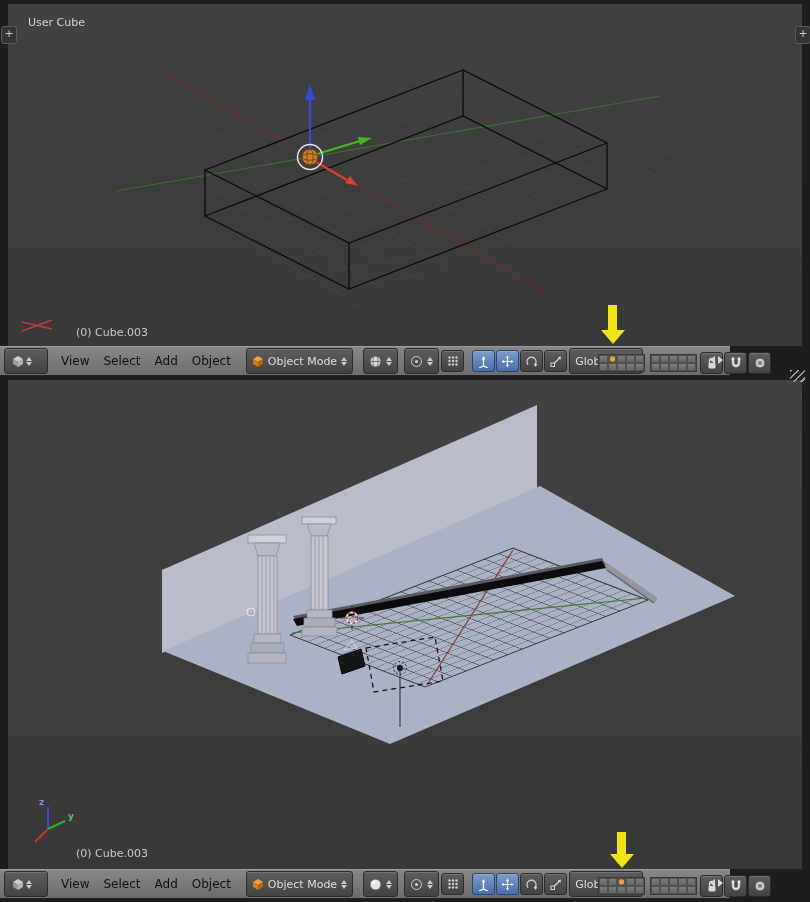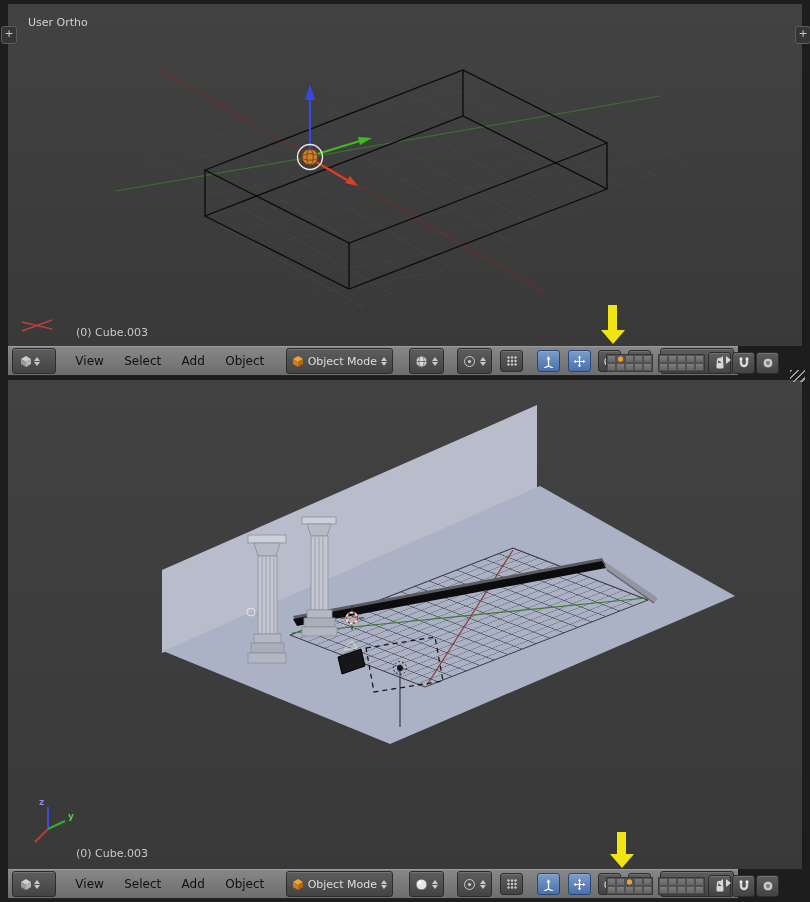--- a/index.html
+++ b/index.html
@@ -10,23 +10,23 @@
   #vp-top{top:4px;height:342px;}
   #vp-bottom{top:380px;height:489px;}
   .vp-svg{position:absolute;left:0;top:0;}
 
   .vp-label{position:absolute;font-size:11px;color:#d2d2d2;white-space:nowrap;}
   .axis-label{position:absolute;font-size:9px;font-weight:bold;}
 
   .edge-tab{position:absolute;width:14px;height:16px;background:#353535;border:1px solid #5c5c5c;
             border-radius:3px;color:#c9c9c9;font-size:11px;line-height:14px;text-align:center;z-index:6;}
 
-  .vheader{position:absolute;left:8px;width:730px;height:30px;box-sizing:border-box;
+  .vheader{position:absolute;left:0;width:730px;height:30px;box-sizing:border-box;
            background:linear-gradient(#878787,#6d6d6d);border-top:1px solid #9b9b9b;
-           border-bottom:1px solid #232323;display:flex;align-items:center;padding:0 4px;z-index:5;justify-content:space-between;}
+           border-bottom:1px solid #232323;display:flex;align-items:center;padding:0 4px;z-index:5;}
   .vheader>*{flex:none;}
   #header-top{top:346px;}
   #header-bottom{top:869px;}
 
   .menu{font-size:12px;color:#101010;padding:0 7px;height:100%;display:flex;align-items:center;}
   .hbtn{height:20px;background:linear-gradient(#5d5d5d,#434343);border:1px solid #2c2c2c;border-radius:3px;
         color:#dedede;font-size:11px;display:flex;align-items:center;padding:2px 5px;gap:4px;
         box-shadow:inset 0 1px 0 rgba(255,255,255,.14);}
   .hbtn.sq{width:21px;justify-content:center;padding:0;}
   .pressed{background:linear-gradient(#7d9cc9,#496fae);border-color:#29476f;color:#fff;}
@@ -79,21 +79,21 @@
       <polygon points="350,182 337,179 342,172" fill="#d5422c"></polygon>
       <circle cx="302" cy="153" r="8" fill="#cf7f2e" stroke="#6b3f10" stroke-width="1"></circle>
       <ellipse cx="302" cy="153" rx="8" ry="3.2" fill="none" stroke="#6b3f10" stroke-width="0.8"></ellipse>
       <ellipse cx="302" cy="153" rx="3.2" ry="8" fill="none" stroke="#6b3f10" stroke-width="0.8"></ellipse>
       <circle cx="302" cy="153" r="12.5" fill="none" stroke="#e8e8e8" stroke-width="1.4"></circle>
     </g>
 
     <path d="M14,318 L44,325 M44,316 L14,327" stroke="#b84040" stroke-width="1.5"></path>
   </svg>
 
-  <div class="vp-label" style="left:20px;top:12px;">User Ortho</div>
+  <div class="vp-label" style="left:20px;top:12px;">User Cube</div>
   <div class="vp-label" style="left:68px;top:322px;color:#c8c8c8;">(0) Cube.003</div>
 </div>
 
 <div class="edge-tab" style="left:1px;top:26px;">+</div>
 <div class="edge-tab" style="left:795px;top:26px;">+</div>
 
 <div class="vheader" id="header-top">
   <div class="hbtn" style="width:32px;gap:2px;">
     <svg width="14" height="14" viewBox="0 0 14 14">
       <polygon points="3,5 8,2 13,5 8,8" fill="#cfcfcf"></polygon>

